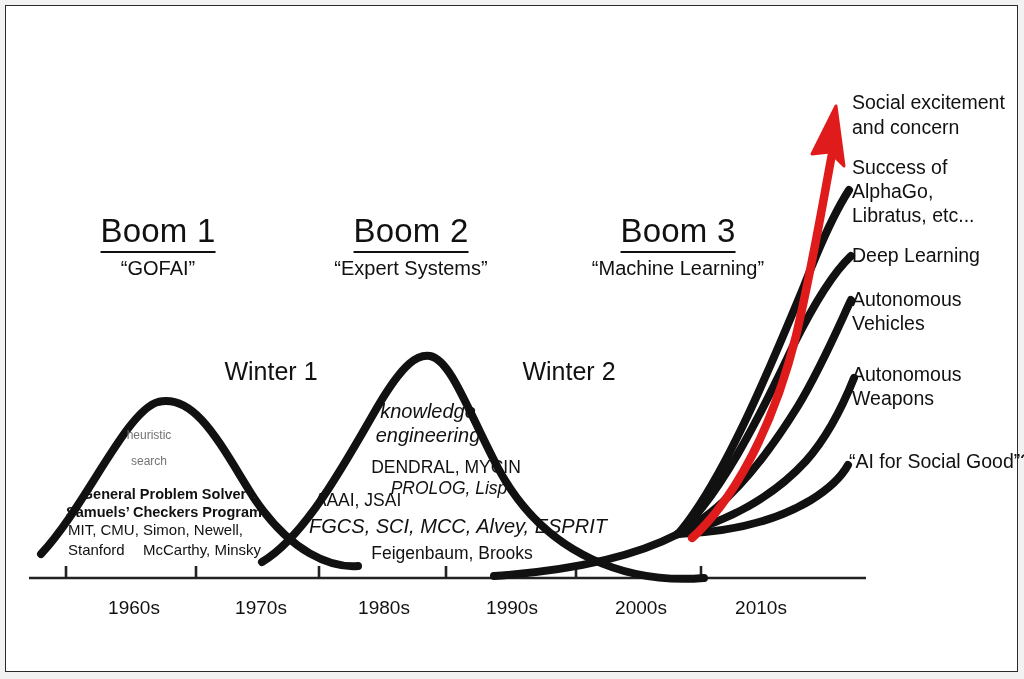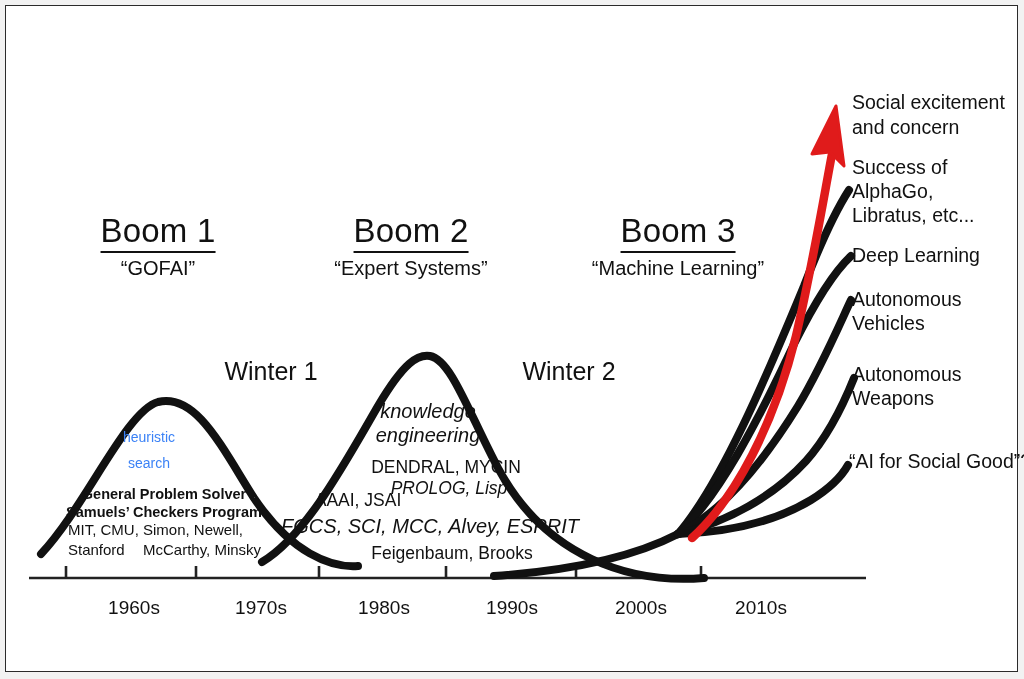--- a/index.html
+++ b/index.html
@@ -6,21 +6,21 @@
   body{width:1024px;height:679px;overflow:hidden;font-family:"Liberation Sans",sans-serif;color:#1a1a1a;}
   #page{position:relative;width:1024px;height:679px;background:#f2f2f2;}
   #frame{position:absolute;left:5px;top:5px;width:1013px;height:667px;background:#ffffff;border:1.5px solid #2b2b2b;box-sizing:border-box;}
   #canvas{position:absolute;left:0;top:0;width:1013px;height:667px;}
   .lbl{position:absolute;white-space:pre;line-height:1.12;}
   .boom-title{font-size:33px;letter-spacing:.2px;color:#111;border-bottom:2.5px solid #111;padding-bottom:1px;}
   .boom-sub{font-size:20px;color:#111;}
   .winter{font-size:25px;color:#111;}
   .tick-lbl{font-size:19px;color:#111;}
   .ann{font-size:19.5px;color:#111;line-height:1.2;}
-  .curve-big{font-size:14px;color:#3b82f6;text-align:center;line-height:1.15;}
+  .curve-big{font-size:12px;color:#737373;text-align:center;line-height:1.15;}
   .curve-bold{font-size:14.5px;font-weight:bold;color:#111;text-align:center;line-height:1.25;}
   .curve-sm{font-size:15px;color:#111;line-height:1.25;}
   .curve-md{font-size:17.5px;color:#111;line-height:1.3;}
   .curve-lg{font-size:20px;color:#111;font-style:italic;}
   .ctr{transform:translateX(-50%);text-align:center;}
 </style>
 </head>
 <body>
 
 <div id="page">
@@ -73,21 +73,21 @@
     <div class="lbl curve-sm" style="left:62px;top:515px;">MIT, CMU,</div>
     <div class="lbl curve-sm" style="left:62px;top:535px;">Stanford</div>
     <div class="lbl curve-sm" style="left:137px;top:515px;">Simon, Newell,</div>
     <div class="lbl curve-sm" style="left:137px;top:535px;">McCarthy, Minsky</div>
 
     <div class="lbl curve-lg ctr" style="left:422px;top:394px;">knowledge</div>
     <div class="lbl curve-lg ctr" style="left:422px;top:418px;">engineering</div>
     <div class="lbl curve-md ctr" style="left:440px;top:450px;">DENDRAL, MYCIN</div>
     <div class="lbl curve-md ctr" style="left:443px;top:471px;font-style:italic;">PROLOG, Lisp</div>
     <div class="lbl curve-md ctr" style="left:352px;top:483px;">AAAI, JSAI</div>
-    <div class="lbl curve-lg ctr" style="left:424px;top:509px;">FGCS, SCI, MCC, Alvey, ESPRIT</div>
+    <div class="lbl curve-lg ctr" style="left:452px;top:509px;">FGCS, SCI, MCC, Alvey, ESPRIT</div>
     <div class="lbl curve-md ctr" style="left:446px;top:536px;">Feigenbaum, Brooks</div>
 
     <div class="lbl ann" style="left:846px;top:85px;">Social excitement</div>
     <div class="lbl ann" style="left:846px;top:110px;">and concern</div>
 
     <div class="lbl ann" style="left:846px;top:150px;">Success of</div>
     <div class="lbl ann" style="left:846px;top:174px;">AlphaGo,</div>
     <div class="lbl ann" style="left:846px;top:238px;">Deep Learning</div>
 
     <div class="lbl ann" style="left:846px;top:198px;">Libratus, etc...</div>

